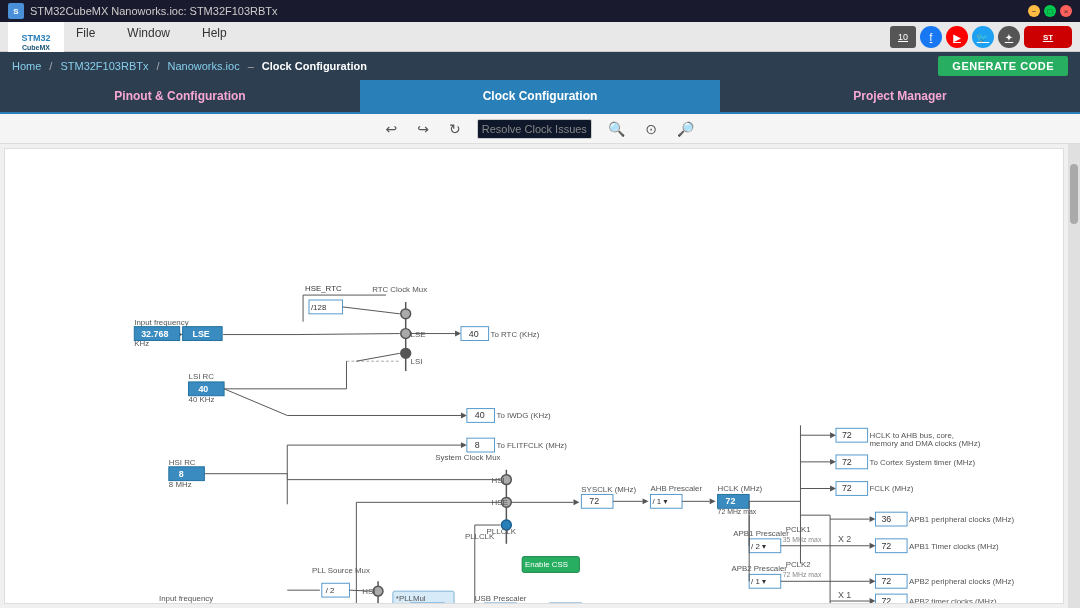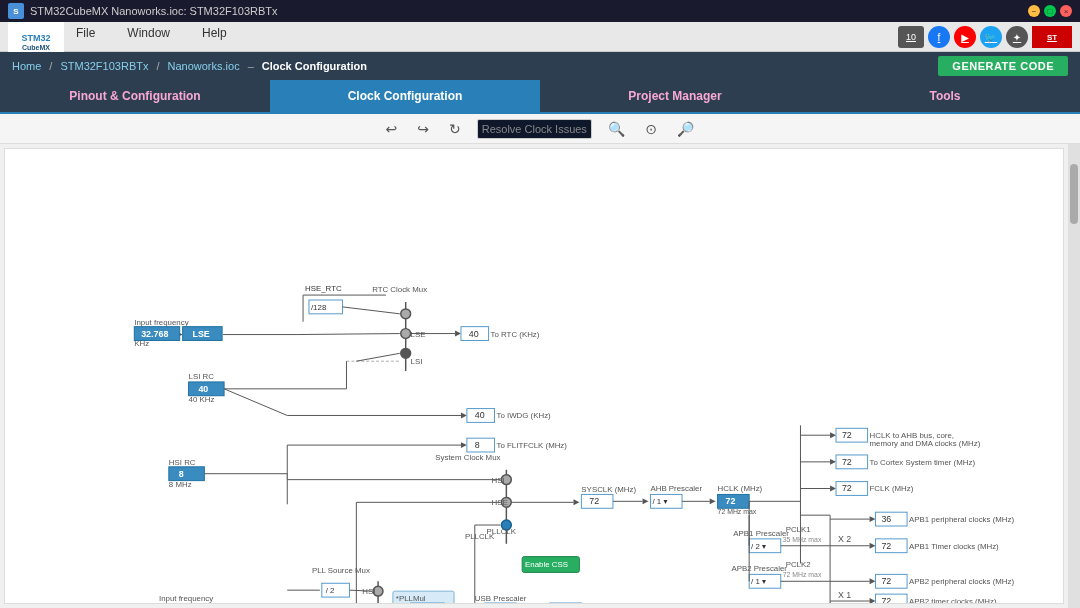--- a/index.html
+++ b/index.html
@@ -87,42 +87,41 @@
   <span class="menu-item">File</span>
   <span class="menu-item">Window</span>
   <span class="menu-item">Help</span>
 
   <div class="social-area">
     <div class="social-icon si-gray" style="width:26px;height:22px;border-radius:3px;background:#555;font-size:9px;">10</div>
     <div class="social-icon si-blue">f</div>
     <div class="social-icon si-red">▶</div>
     <div class="social-icon si-lblue">🐦</div>
     <div class="social-icon" style="background:#555;width:22px;height:22px;border-radius:50%;">✦</div>
-    <div class="social-icon si-st" style="width:40px;height:22px;border-radius:0;">ST</div>
+    <div class="social-icon si-st" style="width:48px;height:22px;border-radius:5px;">ST</div>
   </div>
 </div>
 
 <div id="breadcrumb">
   <div class="breadcrumb-left">
     <span class="bc-link">Home</span>
     <span class="bc-sep">/</span>
     <span class="bc-link">STM32F103RBTx</span>
     <span class="bc-sep">/</span>
     <span class="bc-link">Nanoworks.ioc</span>
     <span class="bc-sep">–</span>
     <span class="bc-current">Clock Configuration</span>
   </div>
   <button class="gen-code-btn">GENERATE CODE</button>
 </div>
 
 <div id="main-tabs">
   <div class="main-tab inactive">Pinout &amp; Configuration</div>
   <div class="main-tab active">Clock Configuration</div>
   <div class="main-tab inactive">Project Manager</div>
-  <div class="main-tab inactive">Tools</div>
 </div>
 
 <div id="toolbar">
   <button class="tb-btn">↩</button>
   <button class="tb-btn">↪</button>
   <button class="tb-btn">↻</button>
   <button class="resolve-btn">Resolve Clock Issues</button>
   <button class="tb-btn">🔍</button>
   <button class="tb-btn">⊙</button>
   <button class="tb-btn">🔎</button>

